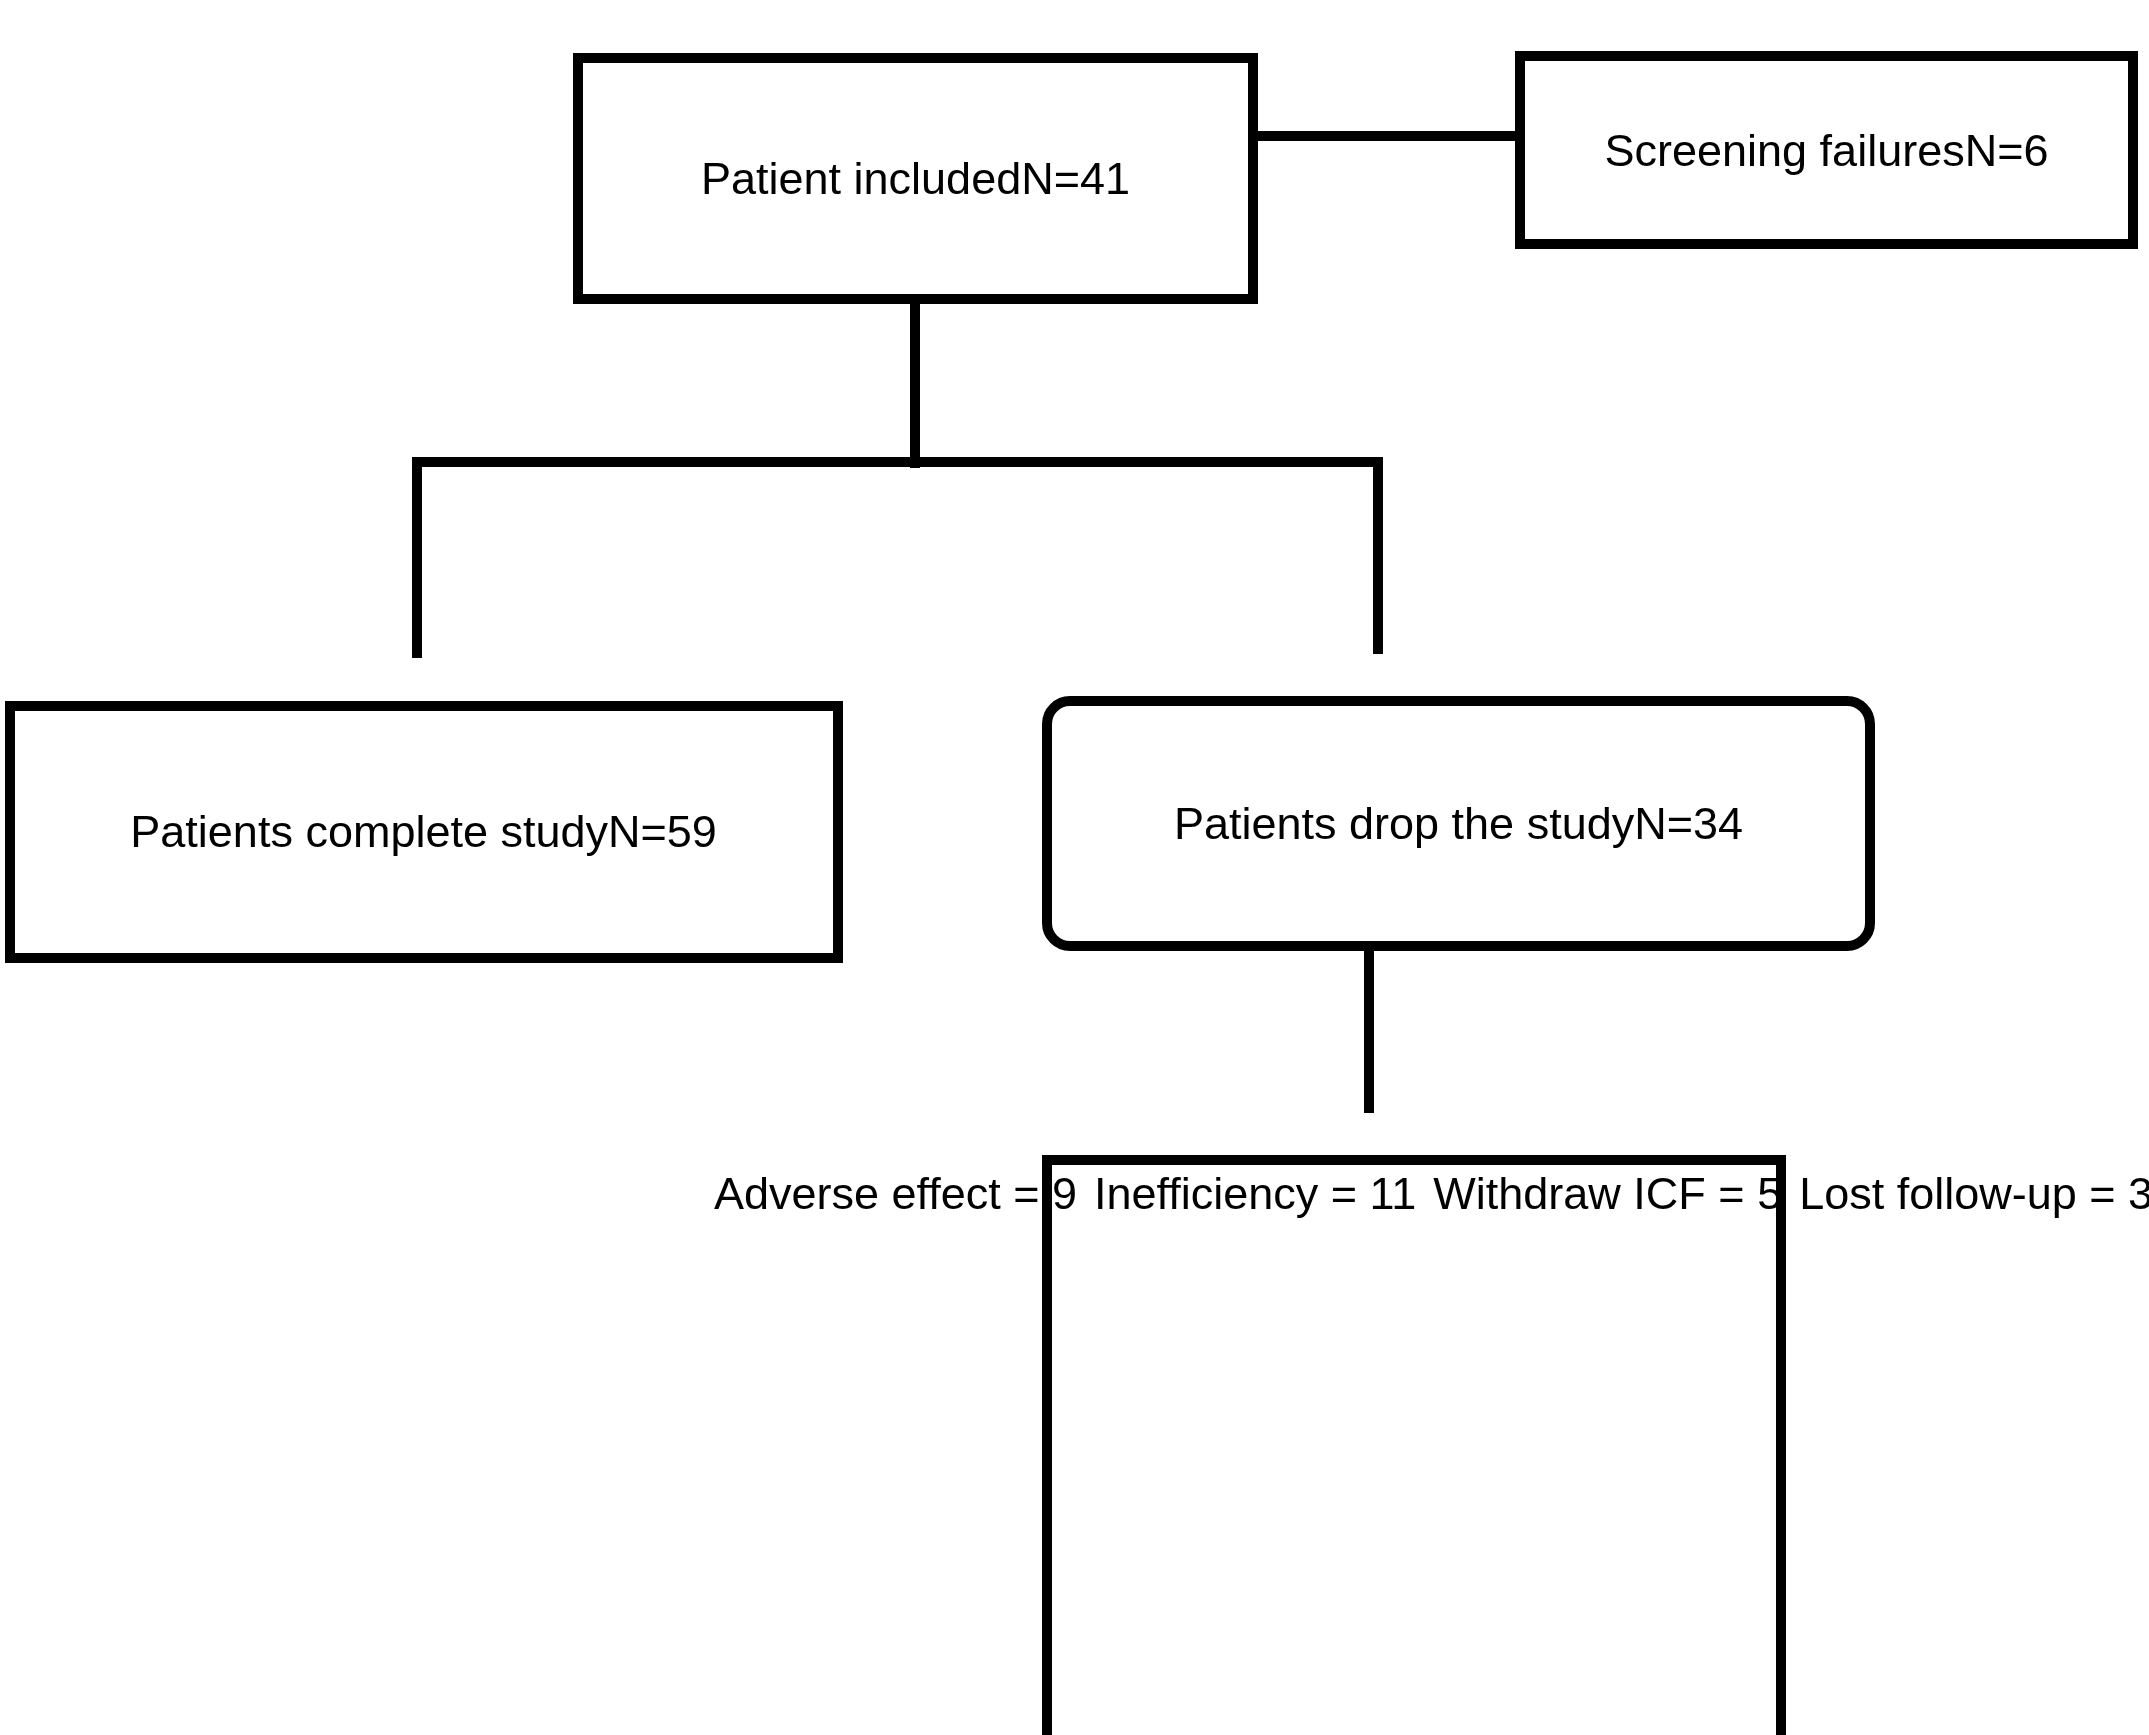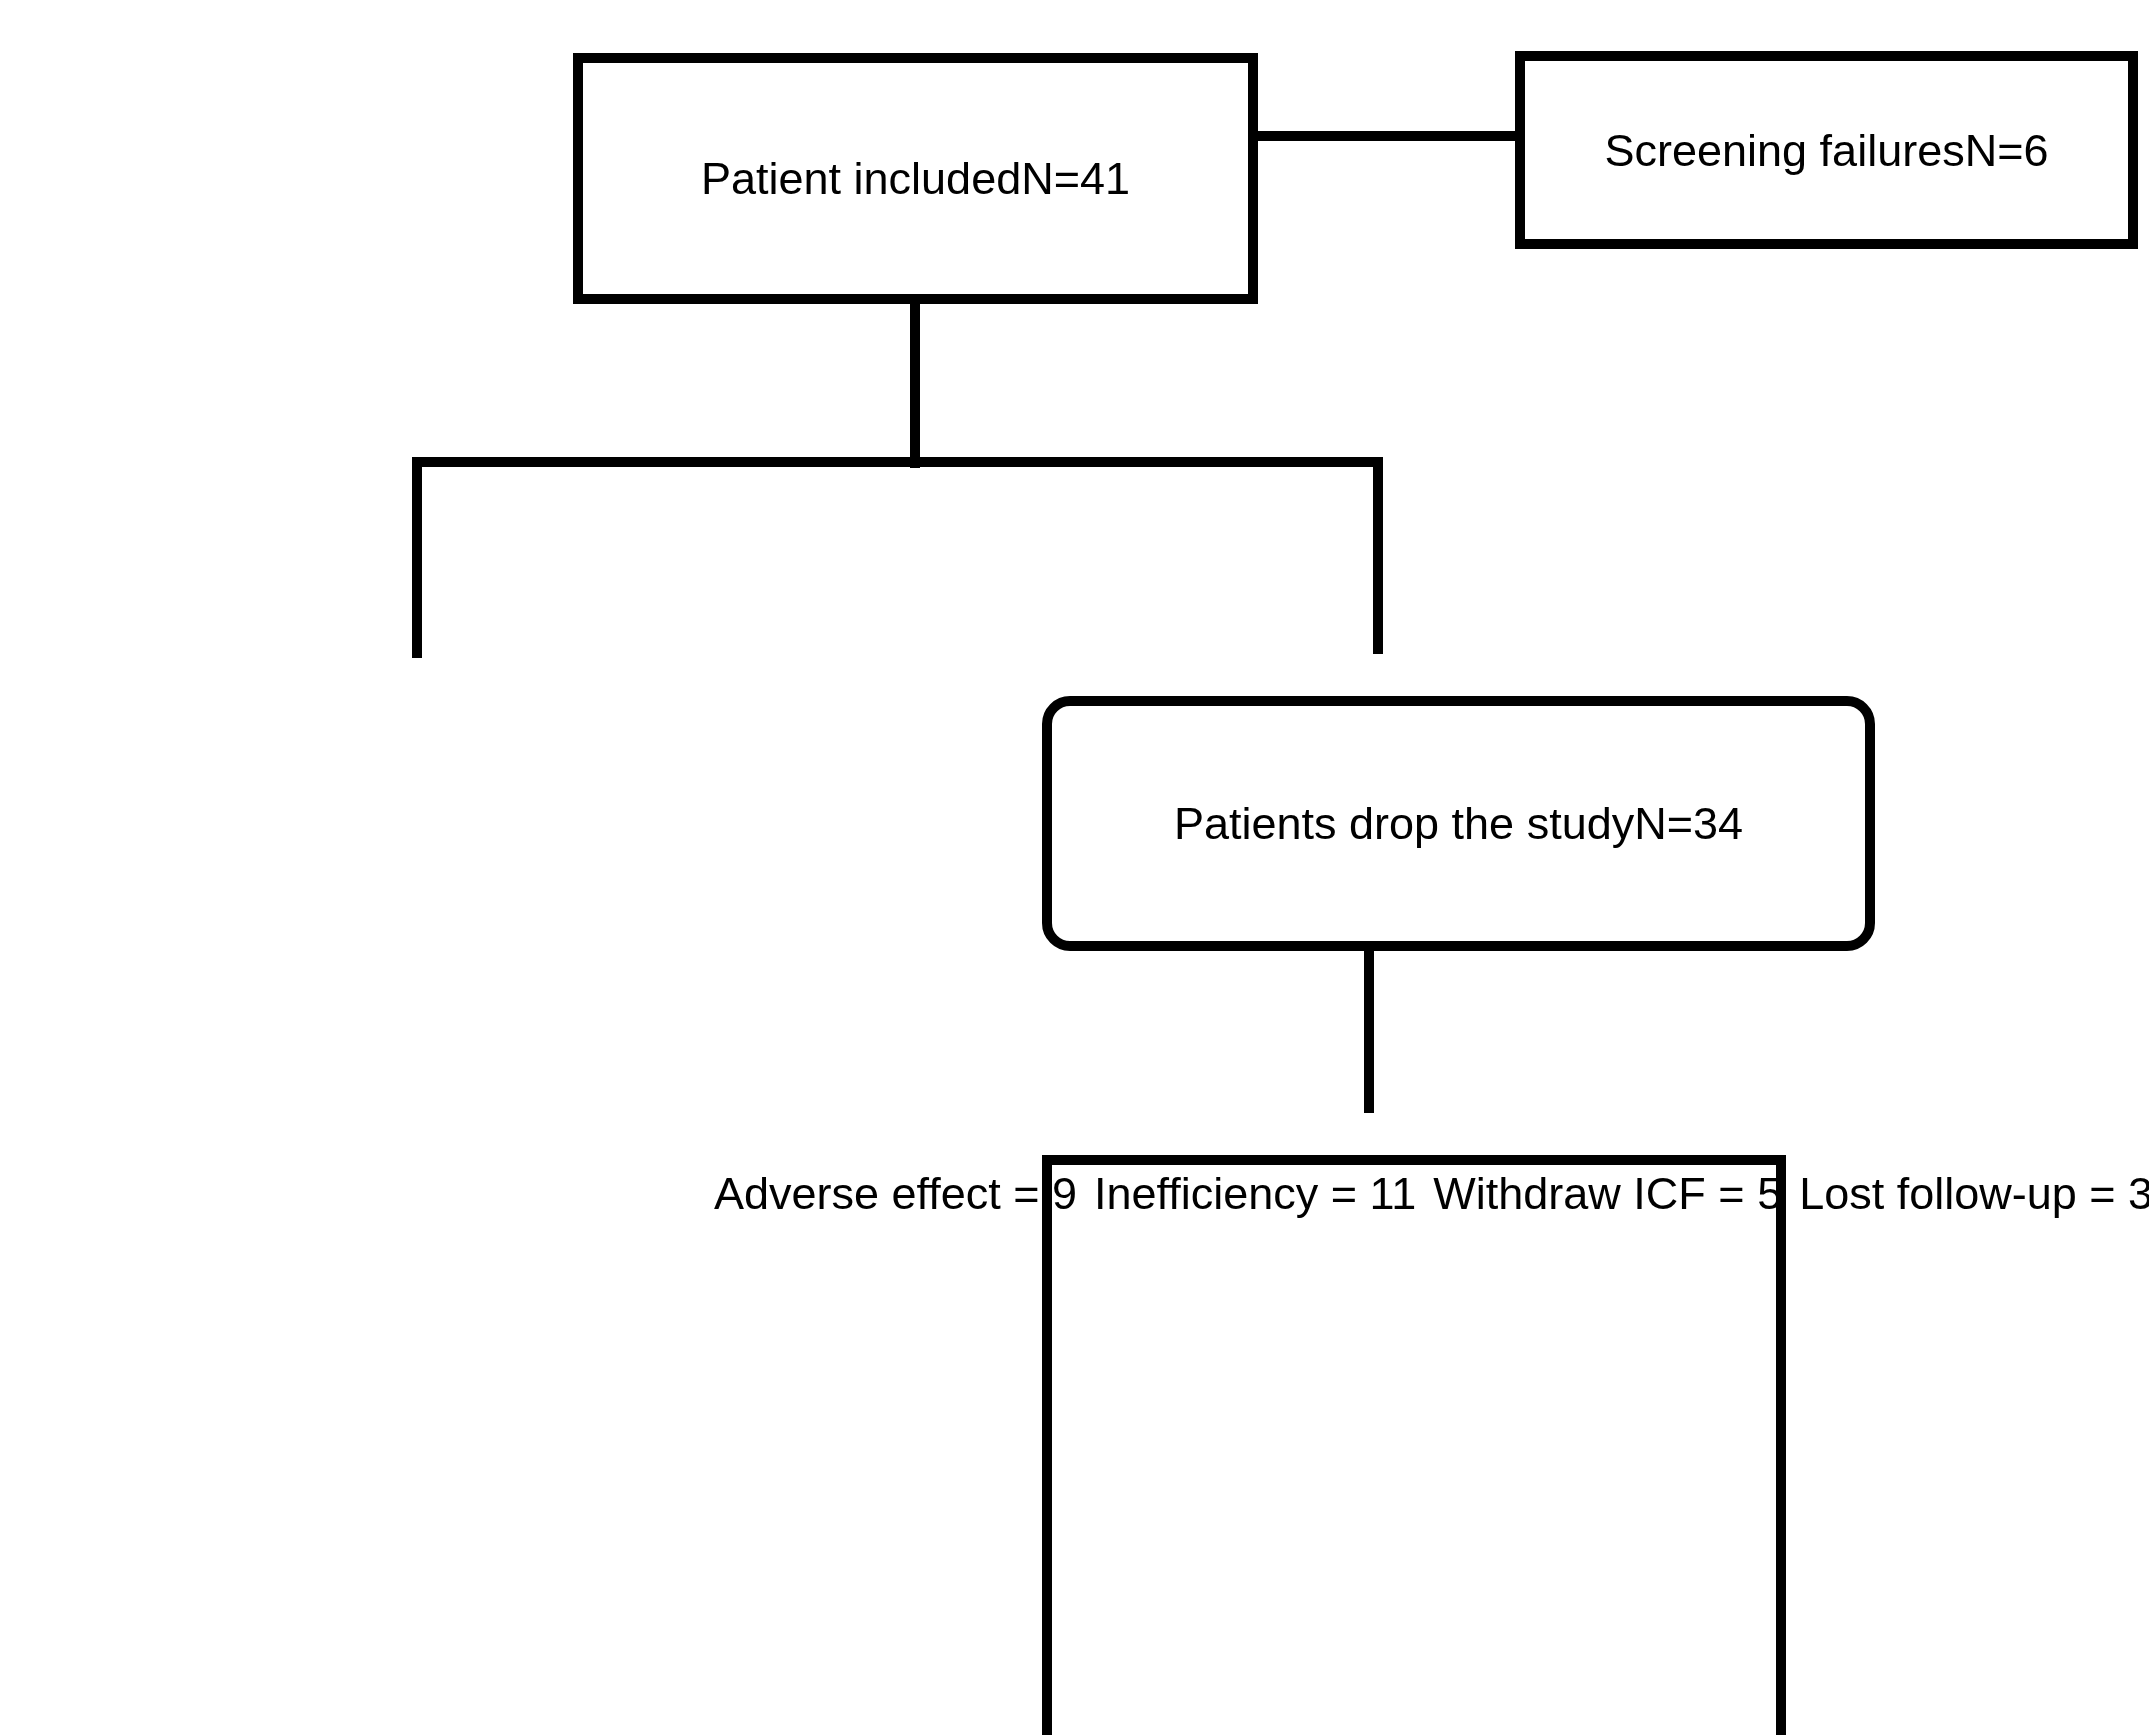--- a/index.html
+++ b/index.html
@@ -66,20 +66,24 @@
   <div class="box" style="left:573px; top:9.2px; width:685px; height:251px;">
     <div class="line-text">Patient included</div>
     <div class="line-text">N=41</div>
   </div>
 
   <div class="box" style="left:1515px; top:7.3px; width:623px; height:198px;">
     <div class="line-text">Screening failures</div>
     <div class="line-text">N=6</div>
   </div>
 
+  <div class="box" style="left:4.6px; top:657px; width:838px; height:262px;">
+    <div class="line-text">Patients complete study</div>
+    <div class="line-text">N=59</div>
+  </div>
 
   <div class="box" style="left:1042px; top:652px; width:833px; height:255px;border-radius:28px;">
     <div class="line-text">Patients drop the study</div>
     <div class="line-text">N=34</div>
   </div>
 
   <div class="box reasons" style="left:1042px; top:1111px; width:744px; height:608px;">
     <div class="line-text">Adverse effect = 9</div>
     <div class="line-text">Inefficiency = 11</div>
     <div class="line-text">Withdraw ICF = 5</div>

